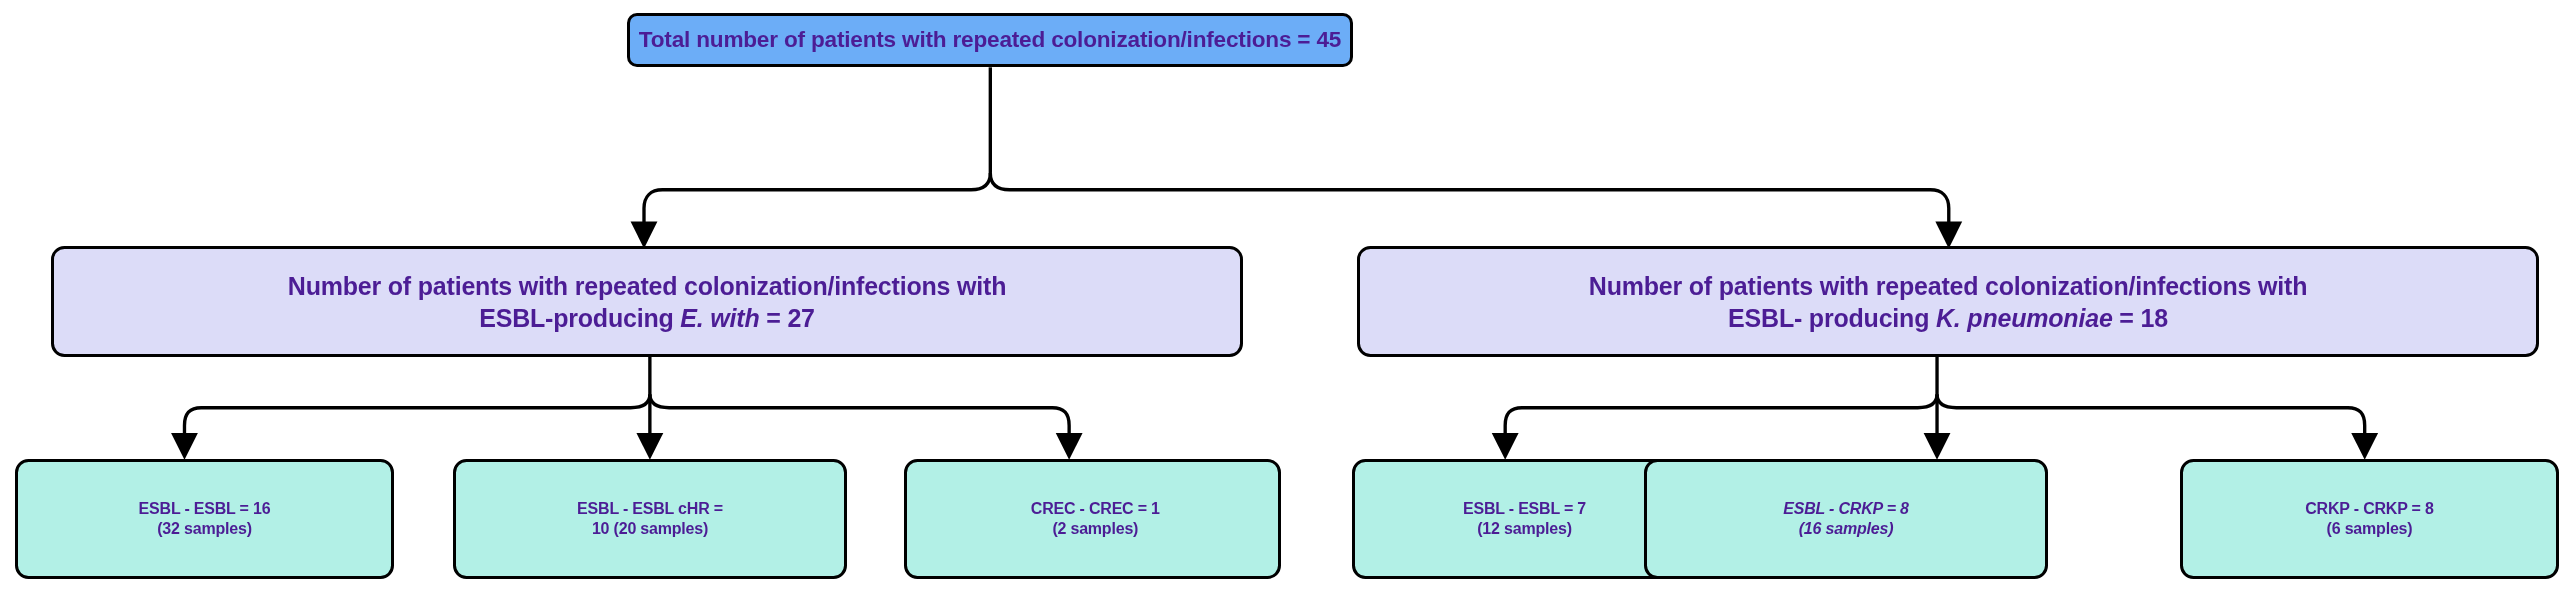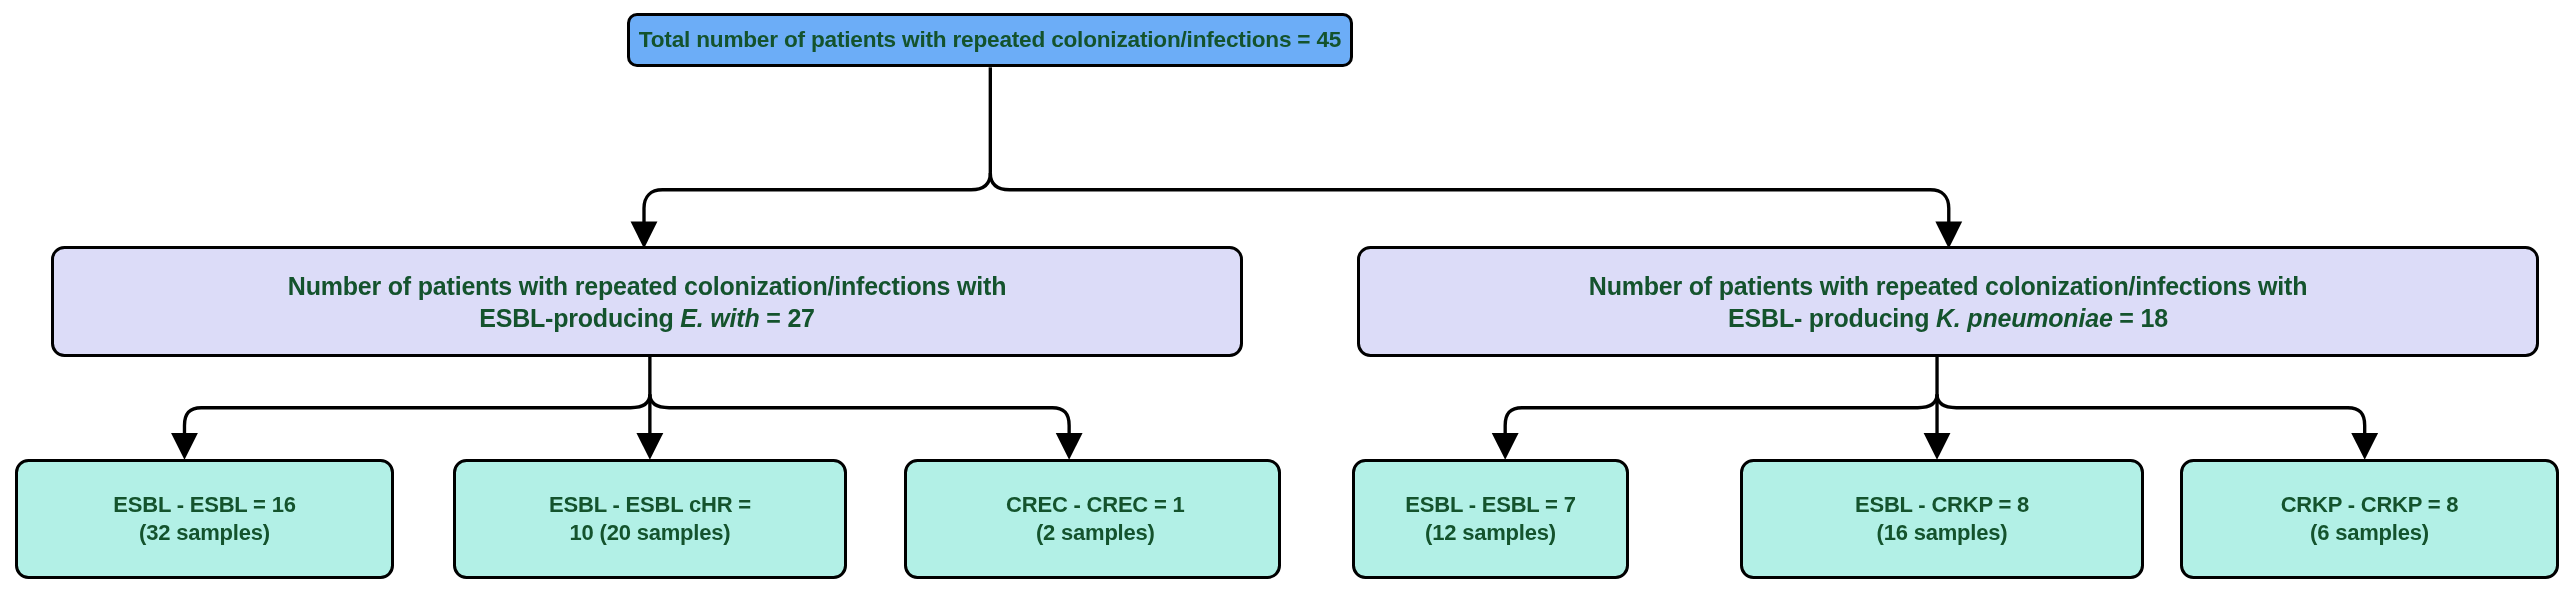--- a/index.html
+++ b/index.html
@@ -17,21 +17,21 @@
   }
   .node {
     position: absolute;
     box-sizing: border-box;
     border: 3.4px solid #000000;
     border-radius: 11.7px;
     display: flex;
     align-items: center;
     justify-content: flex-end;
     text-align: center;
-    color: #14532d;
+    color: #4c1d95;
     font-weight: bold;
     line-height: 1.28;
     letter-spacing: -0.2px;
     padding: 3.4px 8.4px;
   }
   .node-root {
     left: 627px;
     top: 13.4px;
     width: 726px;
     height: 54px;
@@ -46,28 +46,28 @@
     font-size: 25px;
     border-radius: 13.4px;
   }
   .node-l2.left  { left: 51px;   width: 1192px; }
   .node-l2.right { left: 1357px; width: 1182px; }
 
   .node-leaf {
     top: 459px;
     height: 120px;
     background: #b2f0e6;
-    font-size: 22px;
+    font-size: 16px;
     border-radius: 13.4px;
   }
   .node-leaf.b1 { left: 15px;   width: 379px; }
   .node-leaf.b2 { left: 453px;  width: 394px; }
   .node-leaf.b3 { left: 904px; width: 377px; padding-left: 14px; }
-  .node-leaf.b4 { left: 1352px; width: 277px; }
-  .node-leaf.b5 { left: 1740px; width: 404px; }
+  .node-leaf.b4 { left: 1352px; width: 345px; }
+  .node-leaf.b5 { left: 1644px; width: 404px; font-style: italic; }
   .node-leaf.b6 { left: 2180px; width: 379px; }
 
   .node .txt { display: block; width: 100%; }
   .ital { font-style: italic; }
 
   svg.links {
     position: absolute;
     left: 0; top: 0;
     width: 2576px;
     height: 595px;

